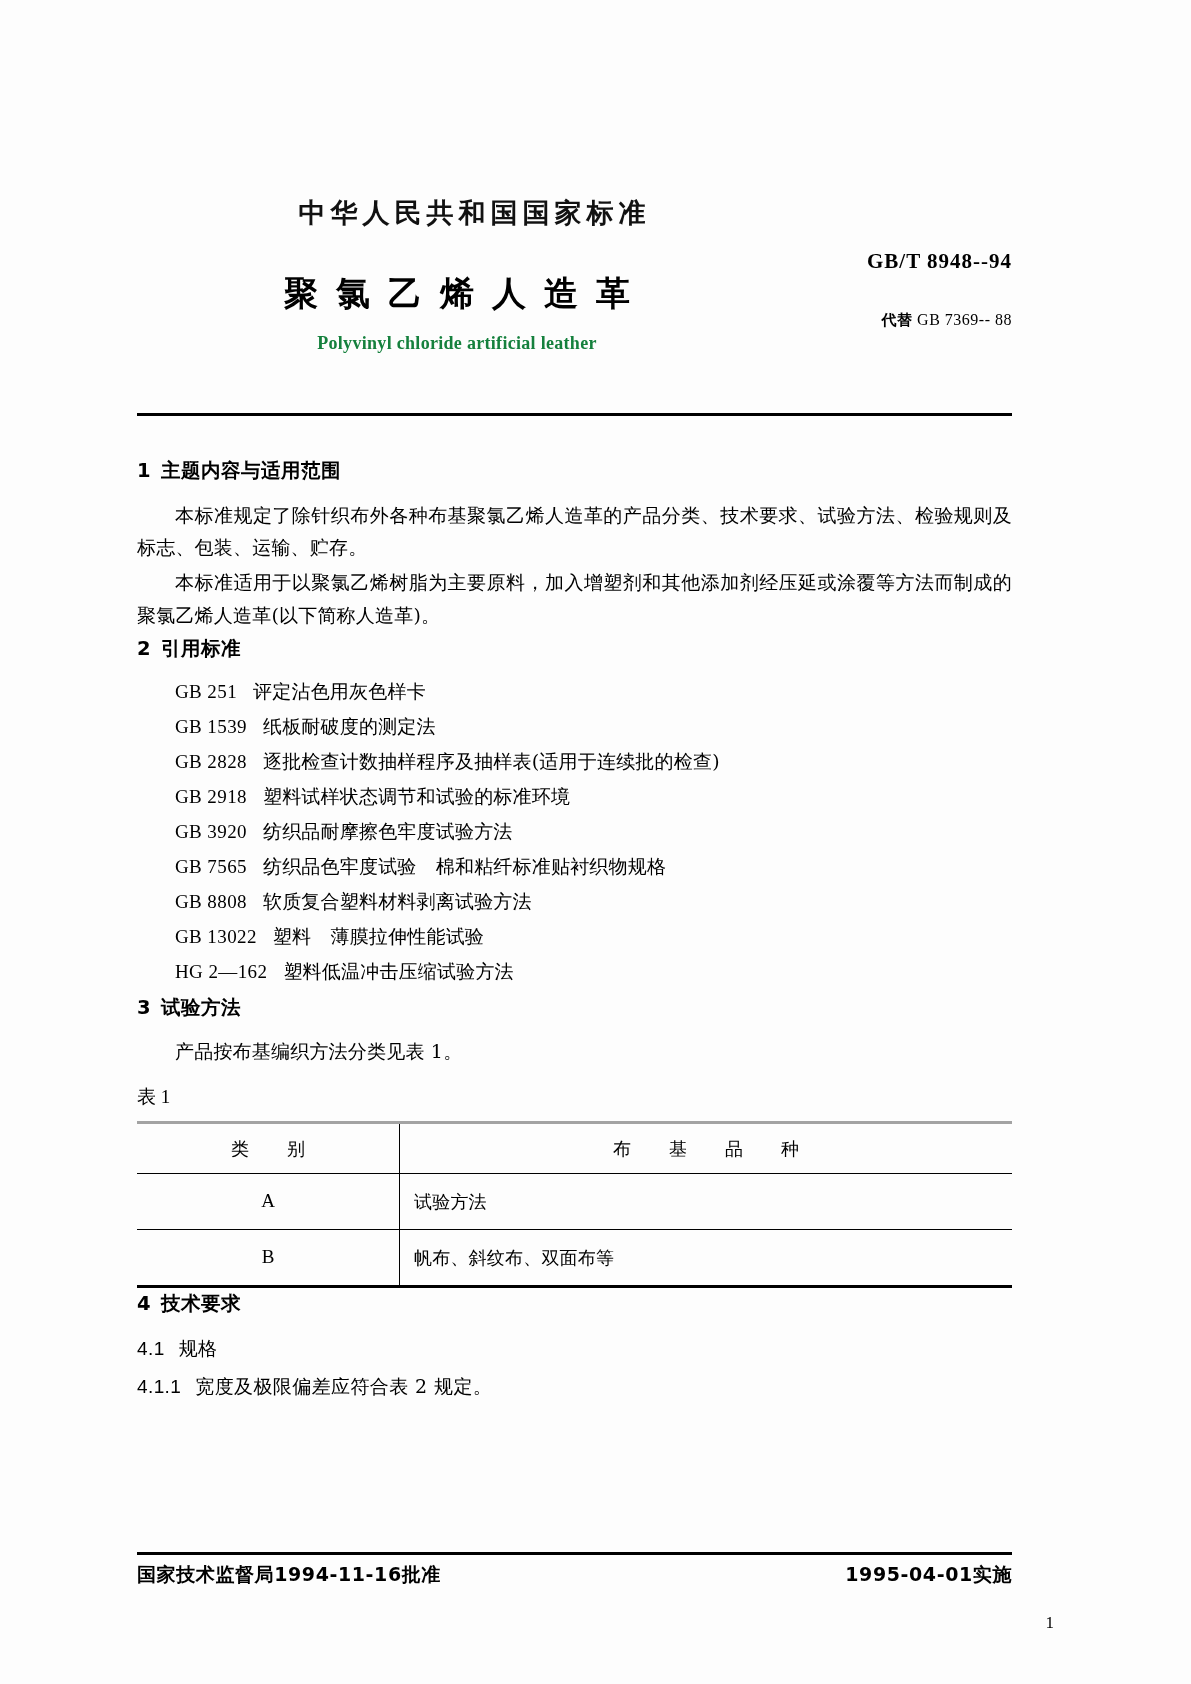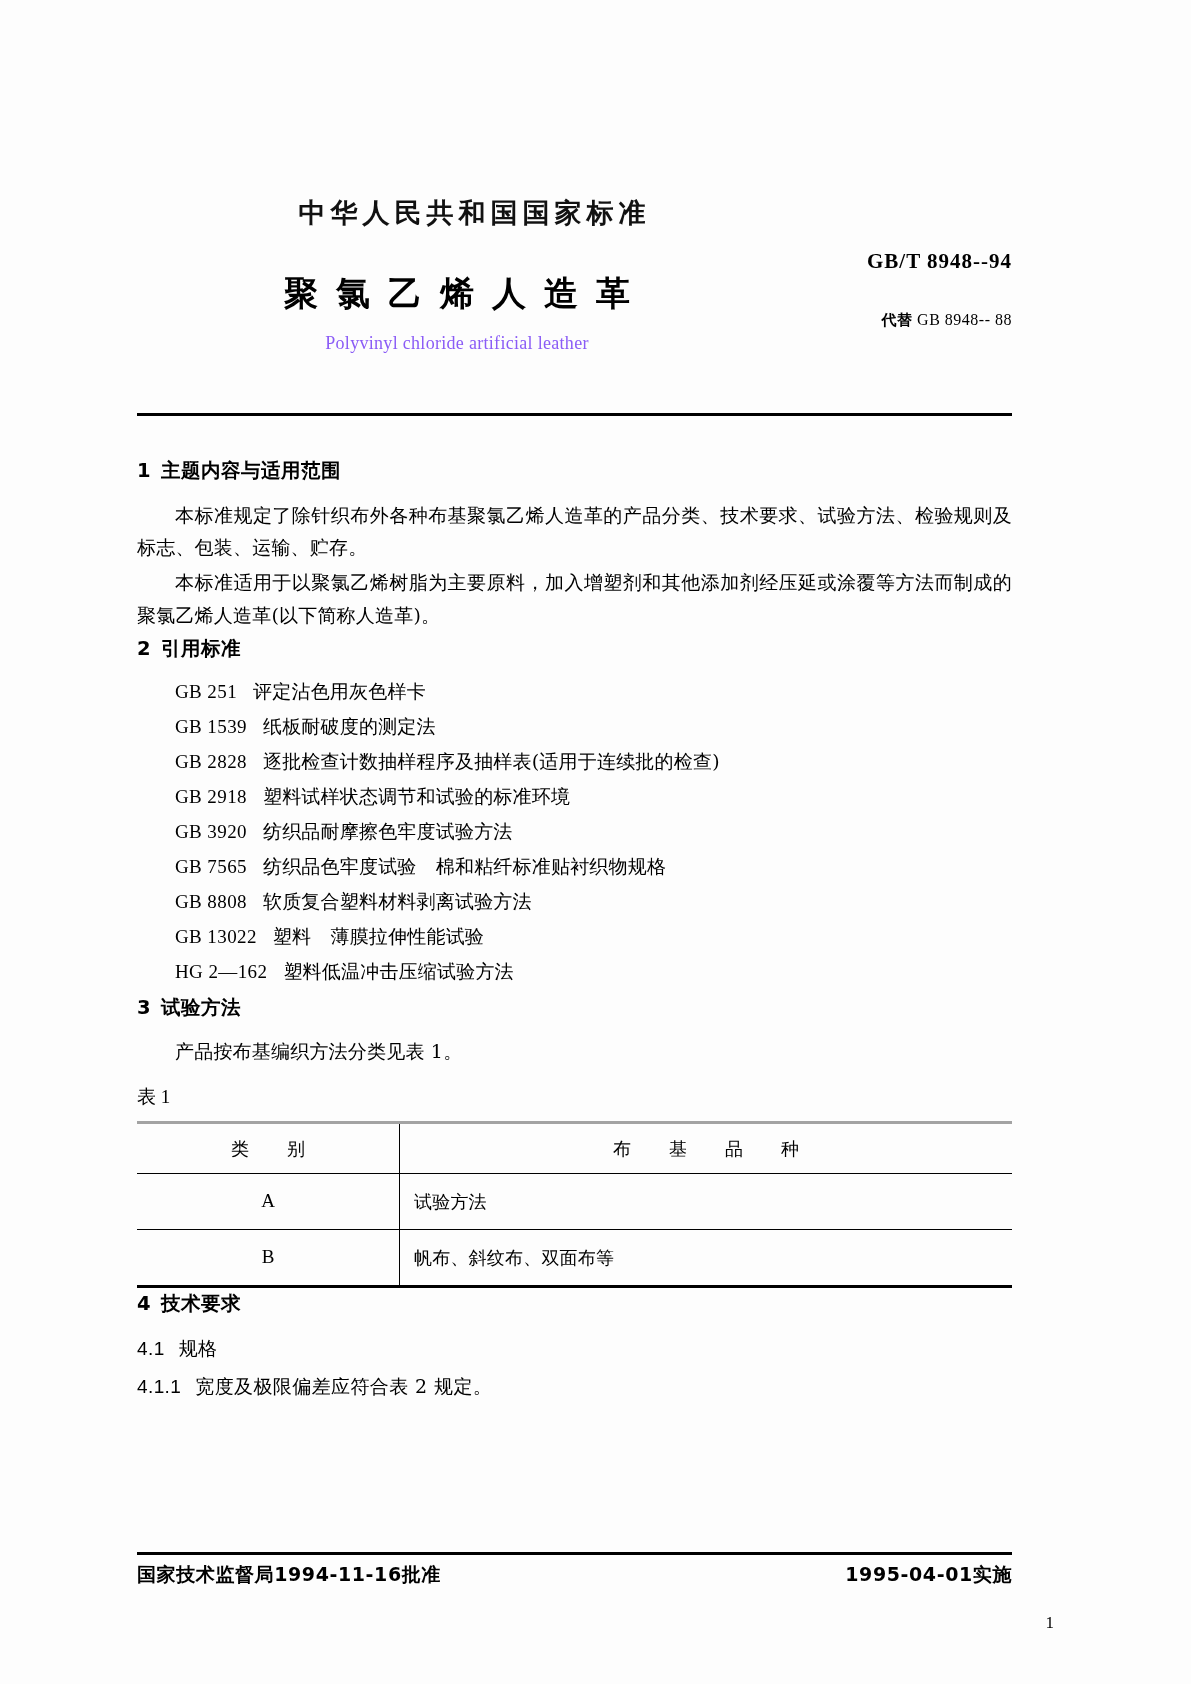--- a/index.html
+++ b/index.html
@@ -59,24 +59,24 @@
     text-indent: 18px;
     color: #000;
   }
   .doc-title-en {
     position: absolute;
     left: 0;
     top: 62px;
     width: 640px;
     text-align: center;
     font-family: "Liberation Serif", serif;
-    font-weight: normal;
+    font-weight: bold;
     font-size: 18px;
     letter-spacing: 0.3px;
-    color: #8b5cf6;
+    color: #15803d;
   }
   .std-no {
     position: absolute;
     right: 0;
     top: -22px;
     font-family: "Liberation Serif", serif;
     font-weight: bold;
     font-size: 21px;
     letter-spacing: 1px;
     white-space: nowrap;
@@ -263,21 +263,21 @@
 
   <div class="header">
     <div class="national-title">中华人民共和国国家标准</div>
 
     <div class="main-title-row">
       <div class="doc-title">聚氯乙烯人造革</div>
       <div class="doc-title-en">Polyvinyl chloride artificial leather</div>
       <div class="std-no">GB/T  8948--94</div>
       <div class="std-replaces">
         <span class="cn">代替</span>
-        <span>GB 8948-- 88</span>
+        <span>GB 7369-- 88</span>
       </div>
     </div>
   </div>
 
   <div class="rule-top"></div>
 
   <div class="content">
 
     <h2 class="sec">
       <span class="num">1</span><span>主题内容与适用范围</span>

